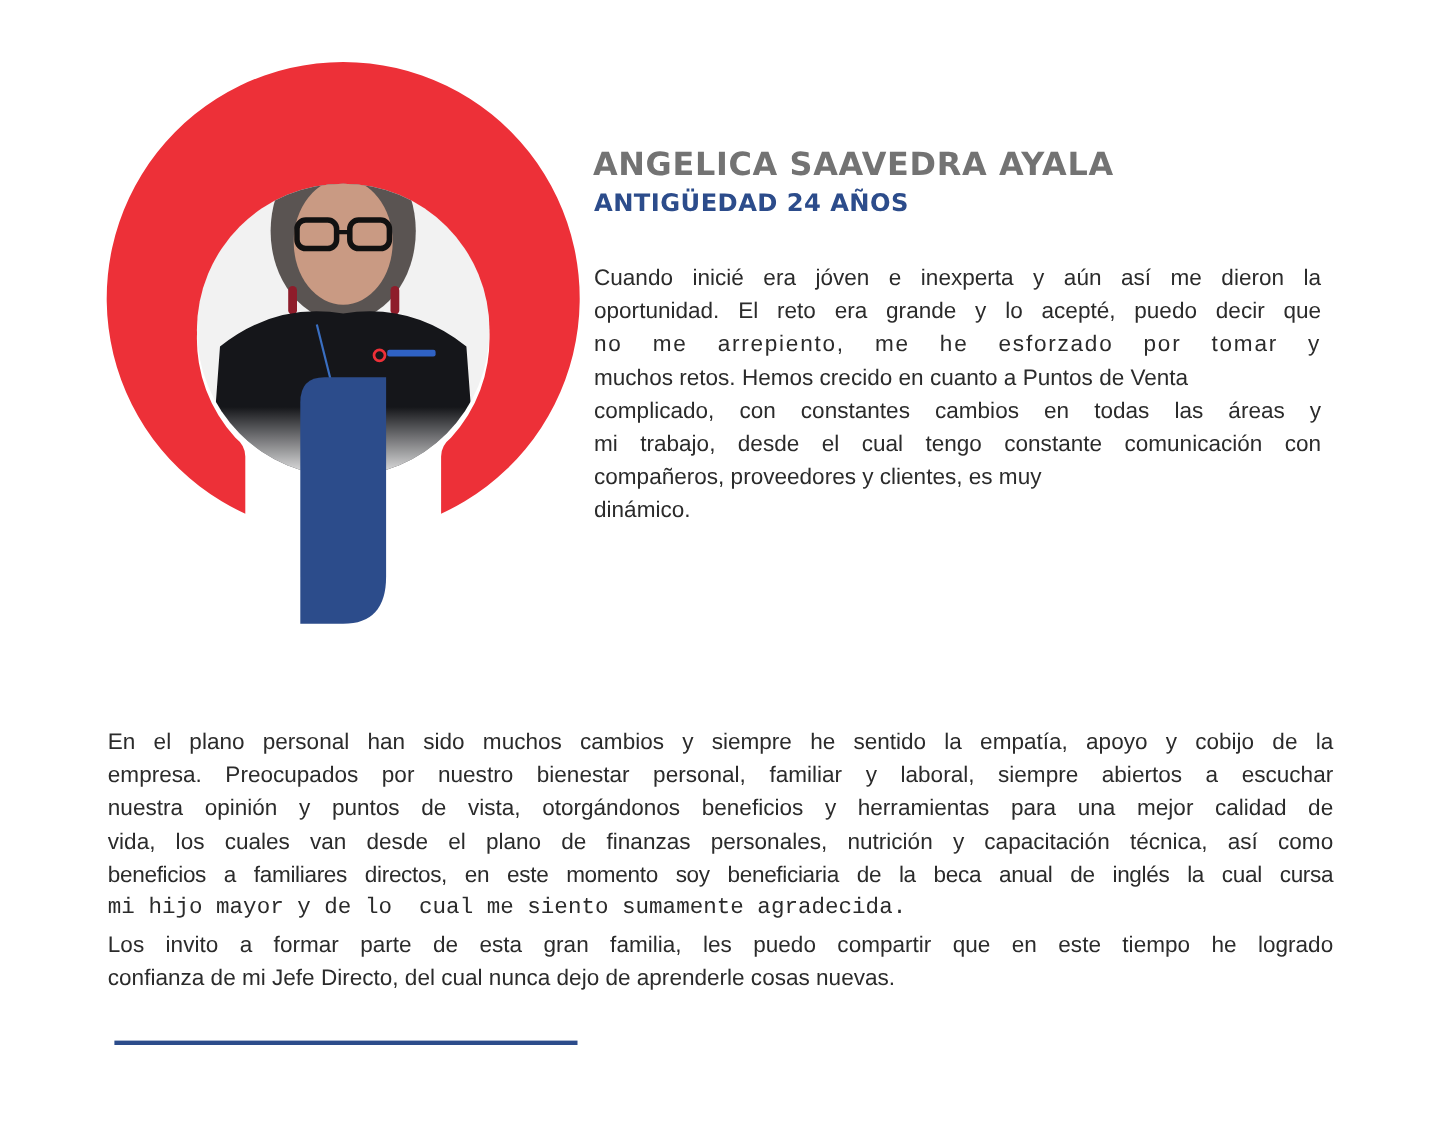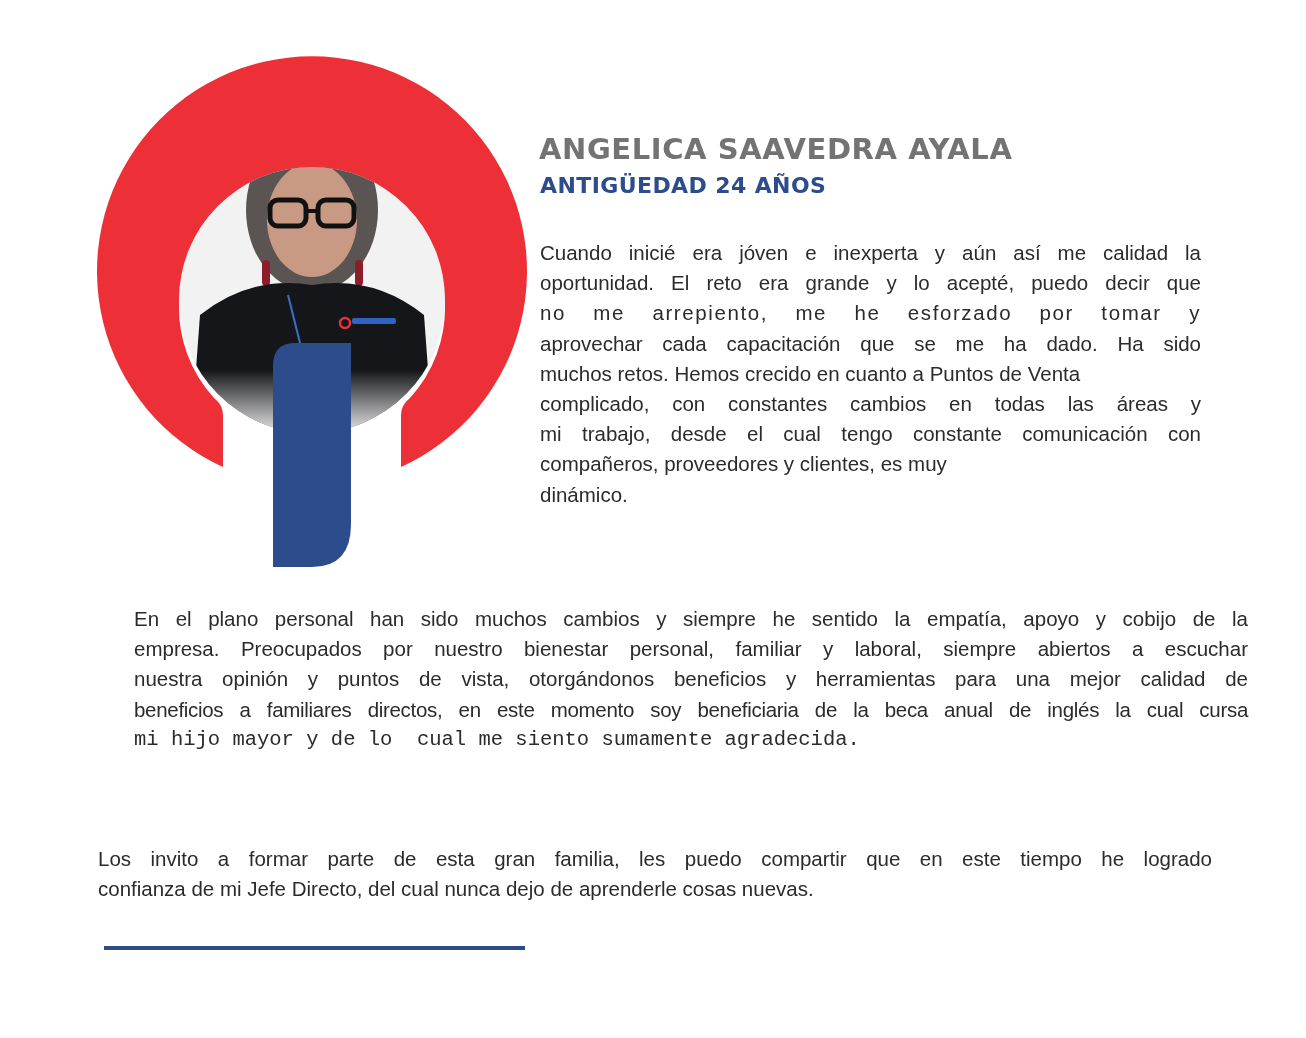--- a/index.html
+++ b/index.html
@@ -22,21 +22,21 @@
   .intro { position: absolute; left: 540px; top: 238px; width: 661px; margin: 0;
            font-size: 20.5px; line-height: 30.2px; color: #2b2b2b; text-align: justify; }
   .intro .line { display: block; white-space: nowrap; }
   .intro .j { text-align: justify; text-align-last: justify; white-space: normal; }
 
   
   .para { position: absolute; left: 98px; width: 1114px; margin: 0;
           font-size: 20.5px; line-height: 30.2px; color: #2b2b2b; }
   .para .line { display: block; white-space: nowrap; }
   .para .j { text-align: justify; text-align-last: justify; white-space: normal; }
-  .p1 { top: 604px; margin-left: 36px; }
+  .p1 { top: 660px; }
   .p2 { top: 844px; }
 
   
   .divider { position: absolute; left: 104px; top: 946px; width: 421px; height: 4px; }
 </style>
 </head>
 <body>
 
 <div class="emblem">
   <svg viewBox="0 0 440 510">
@@ -78,35 +78,35 @@
     </g>
 
     <path d="M 183 296 Q 183 273 205 273 L 261 273 L 261 454 Q 261 497 222 497 L 183 497 Z" fill="#2c4c8b"></path>
   </svg>
 </div>
 
 <h1 class="name" style="color:#737373;">ANGELICA SAAVEDRA AYALA</h1>
 <h2 class="seniority" style="color:#2c4c8b;">ANTIGÜEDAD 24 AÑOS</h2>
 
 <p class="intro">
-  <span class="line j">Cuando inicié era jóven e inexperta y aún así me calidad la</span>
+  <span class="line j">Cuando inicié era jóven e inexperta y aún así me dieron la</span>
   <span class="line j">oportunidad. El reto era grande y lo acepté, puedo decir que</span>
   <span class="line j" style="letter-spacing:1.6px;">no me arrepiento, me he esforzado por tomar y</span>
-  <span class="line j">aprovechar cada capacitación que se me ha dado. Ha sido</span>
   <span class="line">muchos retos. Hemos crecido en cuanto a Puntos de Venta</span>
   <span class="line j">complicado, con constantes cambios en todas las áreas y</span>
   <span class="line j">mi trabajo, desde el cual tengo constante comunicación con</span>
   <span class="line">compañeros, proveedores y clientes, es muy</span>
   <span class="line">dinámico.</span>
 </p>
 
 <p class="para p1">
   <span class="line j">En el plano personal han sido muchos cambios y siempre he sentido la empatía, apoyo y cobijo de la</span>
   <span class="line j">empresa. Preocupados por nuestro bienestar personal, familiar y laboral, siempre abiertos a escuchar</span>
   <span class="line j">nuestra opinión y puntos de vista, otorgándonos beneficios y herramientas para una mejor calidad de</span>
+  <span class="line j">vida, los cuales van desde el plano de finanzas personales, nutrición y capacitación técnica, así como</span>
   <span class="line j" style="letter-spacing:-0.3px;">beneficios a familiares directos, en este momento soy beneficiaria de la beca anual de inglés la cual cursa</span>
   <span class="line" style="white-space:pre;font-family:Liberation Mono, monospace;">mi hijo mayor y de lo  cual me siento sumamente agradecida.</span>
 </p>
 
 <p class="para p2">
   <span class="line j">Los invito a formar parte de esta gran familia, les puedo compartir que en este tiempo he logrado</span>
   <span class="line">confianza de mi Jefe Directo, del cual nunca dejo de aprenderle cosas nuevas.</span>
 </p>
 
 <div class="divider" style="background:#2c4c8b;"></div>

